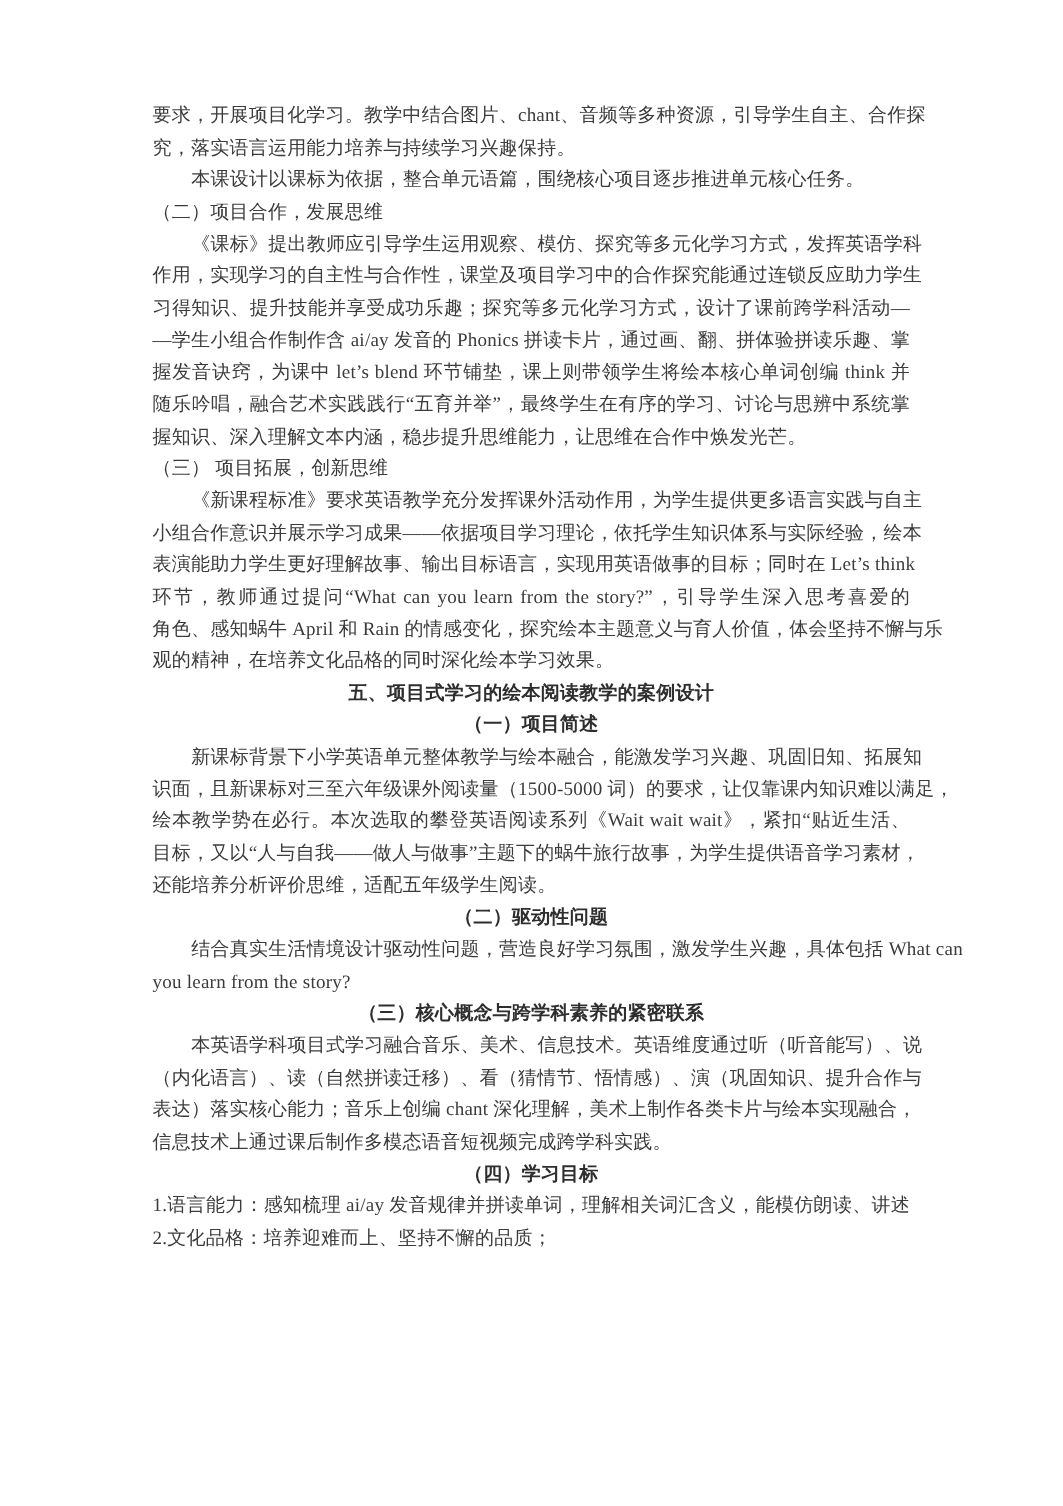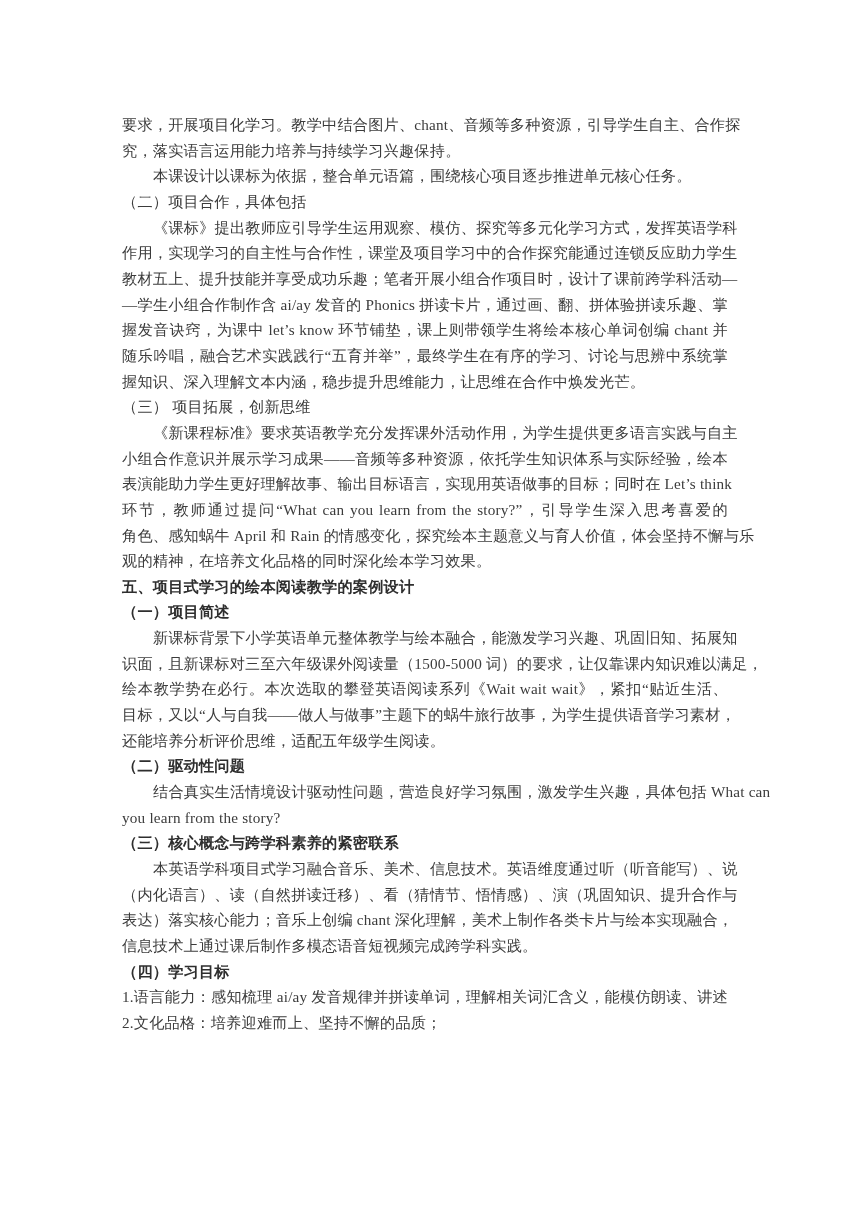--- a/index.html
+++ b/index.html
@@ -7,21 +7,20 @@
     padding: 0;
     background: #ffffff;
   }
   .page {
     position: relative;
     width: 850px;
     height: 1036px;
     background: #ffffff;
     font-family: "Liberation Serif", "DejaVu Serif", serif;
     overflow: hidden;
-    margin-top: 32px;
   }
   .text-block {
     position: absolute;
     left: 122px;
     top: 80px;
     width: 606px;
   }
   .line {
     height: 25.67px;
     line-height: 25.67px;
@@ -33,20 +32,21 @@
   .line.j {
     text-align: justify;
     text-align-last: justify;
   }
   .line.ind {
     padding-left: 31px;
   }
   .line.b {
     font-weight: bold;
     color: #2e2e2e;
+    text-align: center;
   }
   .footer {
     position: absolute;
     left: 0;
     right: 0;
     top: 1112px;
     height: 25px;
     line-height: 25px;
     text-align: center;
     font-size: 15px;
@@ -56,31 +56,31 @@
   }
 </style>
 </head>
 <body>
 
 <div class="page">
   <div class="text-block">
       <div class="line j">要求，开展项目化学习。教学中结合图片、chant、音频等多种资源，引导学生自主、合作探</div>
       <div class="line">究，落实语言运用能力培养与持续学习兴趣保持。</div>
       <div class="line ind">本课设计以课标为依据，整合单元语篇，围绕核心项目逐步推进单元核心任务。</div>
-      <div class="line">（二）项目合作，具体包括</div>
+      <div class="line">（二）项目合作，发展思维</div>
       <div class="line ind j">《课标》提出教师应引导学生运用观察、模仿、探究等多元化学习方式，发挥英语学科</div>
       <div class="line j">作用，实现学习的自主性与合作性，课堂及项目学习中的合作探究能通过连锁反应助力学生</div>
-      <div class="line j">教材五上、提升技能并享受成功乐趣；笔者开展小组合作项目时，设计了课前跨学科活动—</div>
+      <div class="line j">习得知识、提升技能并享受成功乐趣；探究等多元化学习方式，设计了课前跨学科活动—</div>
       <div class="line j">—学生小组合作制作含 ai/ay 发音的 Phonics 拼读卡片，通过画、翻、拼体验拼读乐趣、掌</div>
-      <div class="line j">握发音诀窍，为课中 let’s know 环节铺垫，课上则带领学生将绘本核心单词创编 chant 并</div>
+      <div class="line j">握发音诀窍，为课中 let’s blend 环节铺垫，课上则带领学生将绘本核心单词创编 think 并</div>
       <div class="line j">随乐吟唱，融合艺术实践践行“五育并举”，最终学生在有序的学习、讨论与思辨中系统掌</div>
       <div class="line">握知识、深入理解文本内涵，稳步提升思维能力，让思维在合作中焕发光芒。</div>
       <div class="line">（三） 项目拓展，创新思维</div>
       <div class="line ind j">《新课程标准》要求英语教学充分发挥课外活动作用，为学生提供更多语言实践与自主</div>
-      <div class="line j">小组合作意识并展示学习成果——音频等多种资源，依托学生知识体系与实际经验，绘本</div>
+      <div class="line j">小组合作意识并展示学习成果——依据项目学习理论，依托学生知识体系与实际经验，绘本</div>
       <div class="line j">表演能助力学生更好理解故事、输出目标语言，实现用英语做事的目标；同时在 Let’s think</div>
       <div class="line j">环节，教师通过提问“What can you learn from the story?”，引导学生深入思考喜爱的</div>
       <div class="line j">角色、感知蜗牛 April 和 Rain 的情感变化，探究绘本主题意义与育人价值，体会坚持不懈与乐</div>
       <div class="line">观的精神，在培养文化品格的同时深化绘本学习效果。</div>
       <div class="line b">五、项目式学习的绘本阅读教学的案例设计</div>
       <div class="line b">（一）项目简述</div>
       <div class="line ind j">新课标背景下小学英语单元整体教学与绘本融合，能激发学习兴趣、巩固旧知、拓展知</div>
       <div class="line j">识面，且新课标对三至六年级课外阅读量（1500-5000 词）的要求，让仅靠课内知识难以满足，</div>
       <div class="line j">绘本教学势在必行。本次选取的攀登英语阅读系列《Wait wait wait》，紧扣“贴近生活、</div>
       <div class="line j">目标，又以“人与自我——做人与做事”主题下的蜗牛旅行故事，为学生提供语音学习素材，</div>

